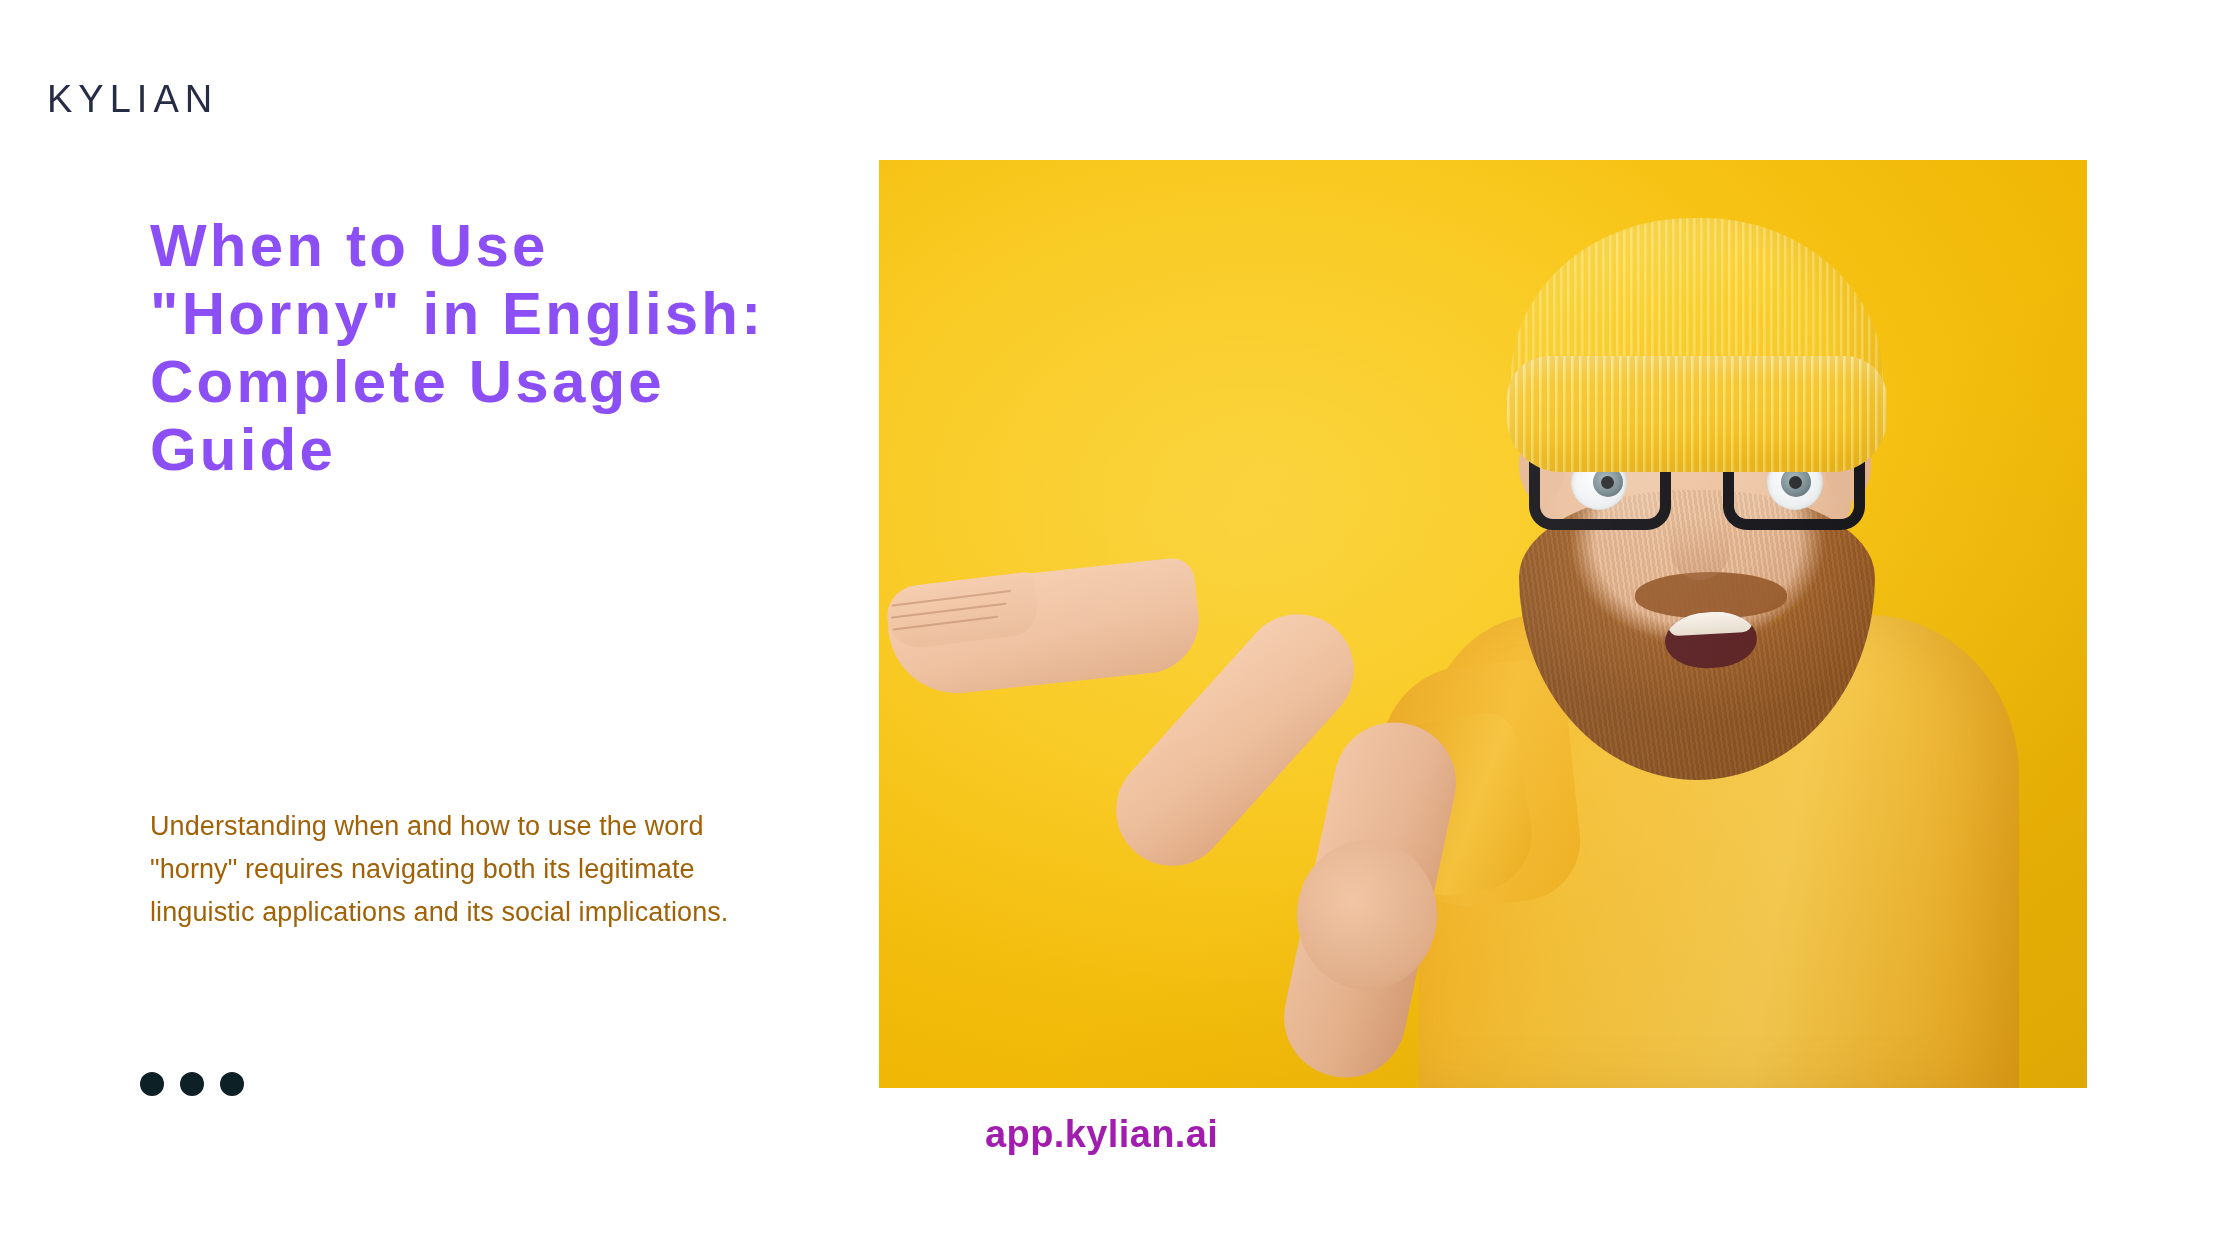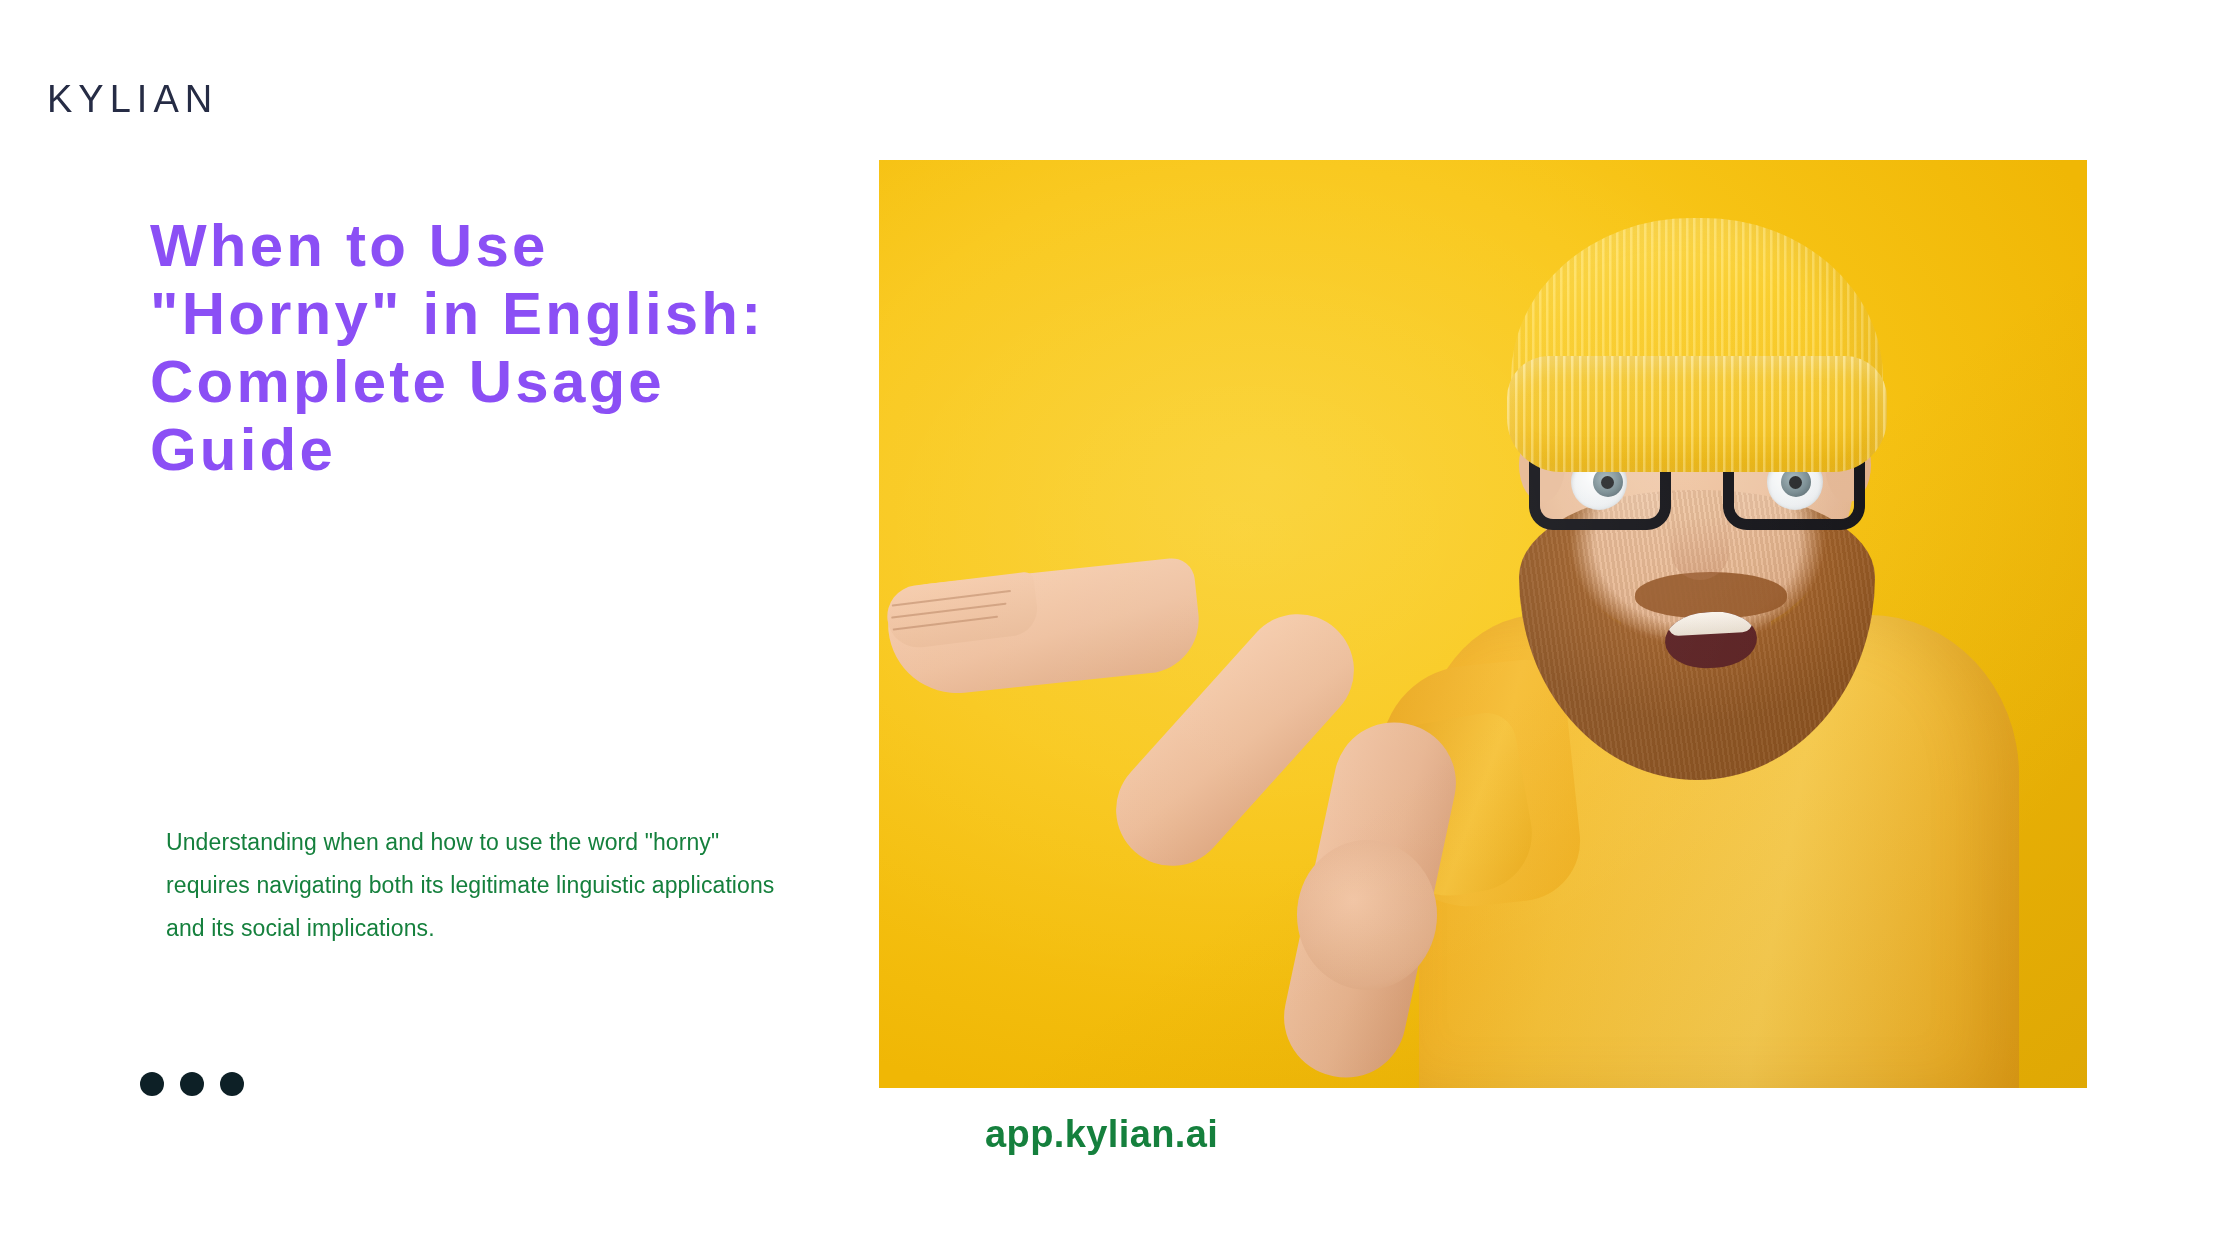--- a/index.html
+++ b/index.html
@@ -53,27 +53,27 @@
     line-height: 68px;
     color: #8b4ff5;
     white-space: pre-line;
   }
 
   .lede {
     position: absolute;
     left: 150px;
     top: 805px;
     width: 625px;
-    margin: 16px;
+    margin: 0;
     font-family: "Liberation Sans", sans-serif;
-    font-size: 23px;
+    font-size: 27px;
     font-weight: 300;
     line-height: 43px;
     letter-spacing: 0.1px;
-    color: #15803d;
+    color: #a16207;
   }
 
   
   .dots {
     position: absolute;
     left: 140px;
     top: 1072px;
     display: flex;
     gap: 16px;
     align-items: center;
@@ -433,21 +433,21 @@
 
   
   .site-url {
     position: absolute;
     left: 985px;
     top: 1112px;
     font-family: "Liberation Sans", sans-serif;
     font-size: 38px;
     font-weight: 700;
     letter-spacing: 0.4px;
-    color: #15803d;
+    color: #a21caf;
     line-height: 1.2;
     white-space: nowrap;
   }
 </style>
 </head>
 <body>
 
 <div class="slide">
 
   <div class="brand-logo">KYLIAN</div>

